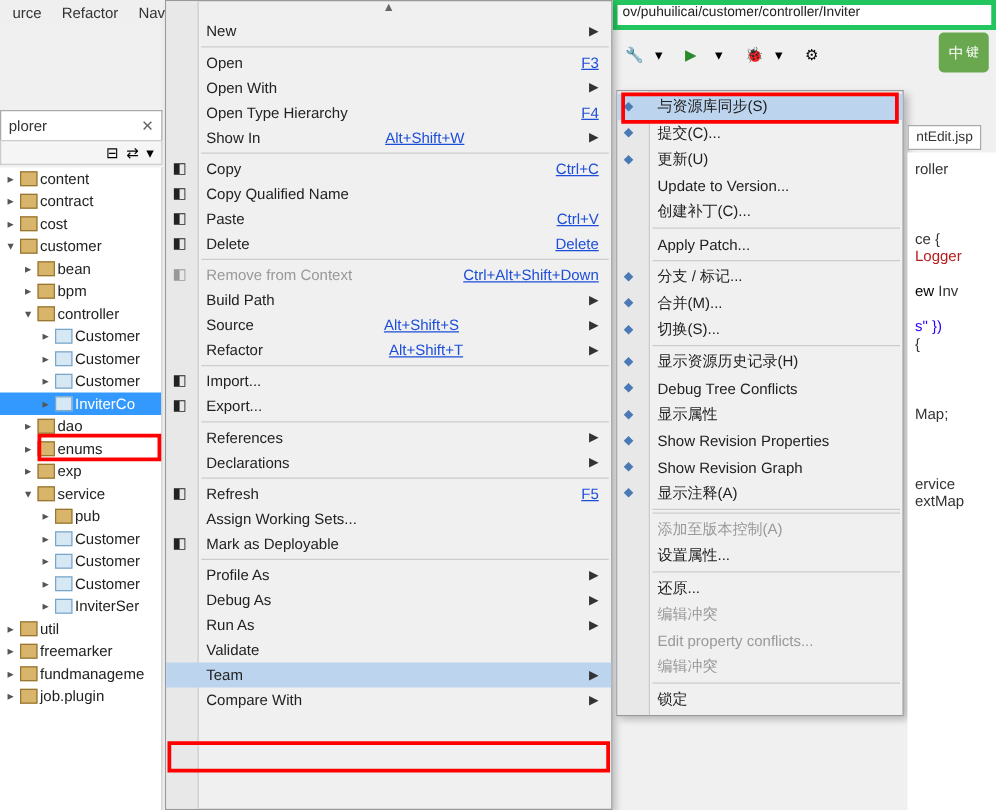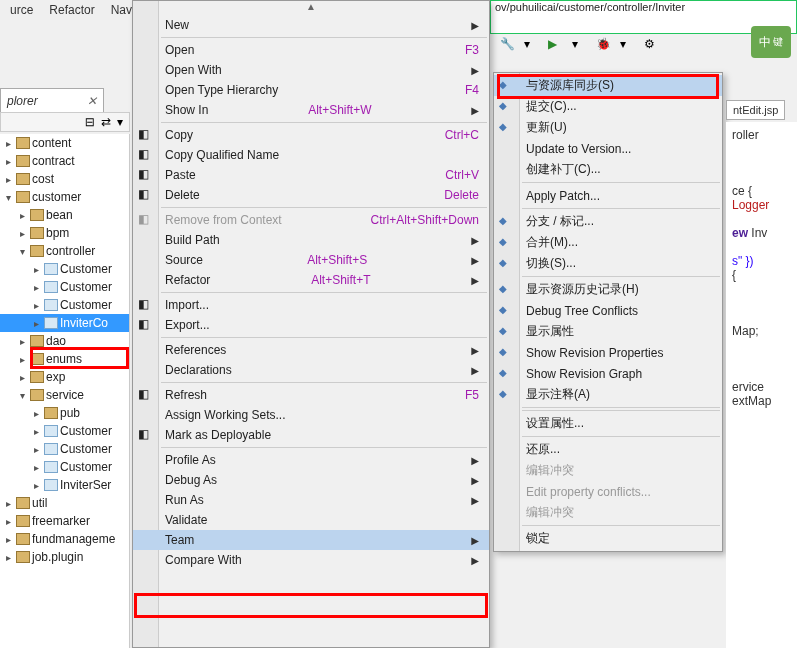--- a/index.html
+++ b/index.html
@@ -1,22 +1,22 @@
 <!DOCTYPE html>
 <html><head>
 <meta charset="utf-8">
 <style>
 * { box-sizing: border-box; margin: 0; padding: 0; font-family: "Segoe UI", Tahoma, sans-serif; font-size: 12px; }
 body { width: 797px; height: 648px; overflow: hidden; background: #f0f0f0; position: relative; }
 .toolbar-top { position: absolute; left: 0; top: 0; right: 0; height: 20px; background: #efefef; display: flex; align-items: center; padding-left: 10px; gap: 16px; color: #333; }
-.path-bar { position: absolute; left: 490px; top: 0; right: 0; height: 34px; background: #fff; border: 1px solid #22c55e; font-size: 11px; padding-left: 4px; color: #222; }
+.path-bar { position: absolute; left: 490px; top: 0; right: 0; height: 24px; background: #fff; border: 4px solid #22c55e; font-size: 11px; padding-left: 4px; color: #222; }
 .toolbar-icons { position: absolute; left: 490px; top: 30px; right: 0; height: 30px; display: flex; align-items: center; gap: 8px; padding-left: 10px; }
 .toolbar-icons span { width: 16px; height: 16px; display: inline-block; }
 .ime-badge { position: absolute; right: 6px; top: 26px; width: 40px; height: 32px; background: #6aa84f; border-radius: 4px; color: #fff; display: flex; align-items: center; justify-content: center; font-size: 14px; }
-.explorer-tab { position: absolute; left: 0; top: 88px; width: 104px; height: 24px; background: #fff; border: 1px solid #aaa; border-bottom: none; display: flex; align-items: center; padding-left: 6px; color: #333; font-style: italic; }
+.explorer-tab { position: absolute; left: 0; top: 88px; width: 130px; height: 24px; background: #fff; border: 1px solid #aaa; border-bottom: none; display: flex; align-items: center; padding-left: 6px; color: #333; }
 .explorer-close { margin-left: auto; margin-right: 6px; color: #666; }
 .explorer-tools { position: absolute; left: 0; top: 112px; width: 130px; height: 20px; background: #f5f5f5; border: 1px solid #ccc; display: flex; align-items: center; justify-content: flex-end; gap: 6px; padding-right: 6px; }
 .tree { position: absolute; left: 0; top: 134px; width: 130px; bottom: 0; background: #fff; border-right: 1px solid #ccc; overflow: hidden; }
 .tree-row { display: flex; align-items: center; height: 18px; padding-left: 4px; white-space: nowrap; color: #222; }
 .tree-row.d1 { padding-left: 6px; }
 .tree-row.d2 { padding-left: 20px; }
 .tree-row.d3 { padding-left: 34px; }
 .tree-arrow { width: 10px; display: inline-block; color: #555; font-size: 10px; }
 .tree-ico { width: 14px; height: 12px; display: inline-block; margin-right: 2px; background: #c9a04e; border: 1px solid #967734; }
 .tree-ico.pkg { background: #d8b56a; }
@@ -25,35 +25,35 @@
 .tree-row.sel { background: #3399ff; color: #fff; }
 .red-box { position: absolute; border: 3px solid red; pointer-events: none; }
 .context-menu { position: absolute; left: 132px; top: 0; width: 358px; bottom: 0; background: #f0f0f0; border: 1px solid #999; box-shadow: 3px 3px 6px rgba(0,0,0,0.25); }
 .cm-gutter { position: absolute; left: 0; top: 0; bottom: 0; width: 26px; background: #e8e8e8; border-right: 1px solid #ccc; }
 .cm-arrow-up { position: absolute; left: 0; top: 0; right: 0; height: 12px; text-align: center; color: #666; font-size: 10px; line-height: 12px; }
 .cm-items { position: absolute; left: 0; top: 14px; right: 0; bottom: 0; }
 .cm-item { height: 20px; display: flex; align-items: center; padding-left: 32px; padding-right: 10px; position: relative; color: #222; }
 .cm-item.disabled { color: #999; }
 .cm-item.highlight { background: #bcd4ee; }
 .cm-sep { height: 1px; background: #ccc; margin: 2px 2px 2px 28px; }
-.cm-shortcut { margin-left: auto; color: #a21caf; }
+.cm-shortcut { margin-left: auto; color: #1d4ed8; text-decoration: underline; }
 .cm-sub { margin-left: auto; color: #333; font-size: 10px; }
 .cm-ico { position: absolute; left: 5px; width: 16px; height: 16px; display: inline-block; }
 .submenu { position: absolute; left: 493px; top: 72px; width: 230px; background: #f0f0f0; border: 1px solid #999; box-shadow: 3px 3px 6px rgba(0,0,0,0.25); }
 .sm-gutter { position: absolute; left: 0; top: 0; bottom: 0; width: 26px; background: #e8e8e8; border-right: 1px solid #ccc; }
 .sm-items { position: relative; padding: 2px 0; }
 .sm-item { height: 21px; display: flex; align-items: center; padding-left: 32px; padding-right: 10px; color: #222; position: relative; }
 .sm-item.highlight { background: #bcd4ee; }
 .sm-item.disabled { color: #999; }
 .sm-sep { height: 1px; background: #ccc; margin: 2px 2px 2px 28px; }
 .sm-ico { position: absolute; left: 5px; width: 14px; height: 14px; }
 .editor-tab { position: absolute; left: 726px; top: 100px; height: 20px; background: #fff; border: 1px solid #aaa; padding: 0 6px; display: flex; align-items: center; color: #333; font-size: 11px; }
 .code-area { position: absolute; left: 726px; top: 122px; right: 0; bottom: 0; background: #fff; font-family: Consolas, monospace; font-size: 13px; padding: 6px; color: #333; overflow: hidden; }
 .code-line { white-space: pre; }
-.kw { color: #4c1d95; font-weight: bold; }
+.kw { color: #000000; font-weight: normal; }
 .str { color: #2a00ff; }
 .com { color: #b91c1c; }
 </style>
 </head>
 <body>
 
 <div class="toolbar-top">
   <span>urce</span>
   <span>Refactor</span>
   <span>Nav</span>
@@ -390,20 +390,23 @@
       <div class="sm-item">
         <span class="sm-ico" style="color: rgb(74, 122, 181); font-size: 10px;">◆</span>
         <span>Show Revision Graph</span>
       </div>
       <div class="sm-item">
         <span class="sm-ico" style="color: rgb(74, 122, 181); font-size: 10px;">◆</span>
         <span>显示注释(A)</span>
       </div>
       <div class="sm-sep"></div>
       <div class="sm-sep"></div>
+      <div class="sm-item disabled">
+        <span>添加至版本控制(A)</span>
+      </div>
       <div class="sm-item">
         <span>设置属性...</span>
       </div>
       <div class="sm-sep"></div>
       <div class="sm-item">
         <span>还原...</span>
       </div>
       <div class="sm-item disabled">
         <span>编辑冲突</span>
       </div>

